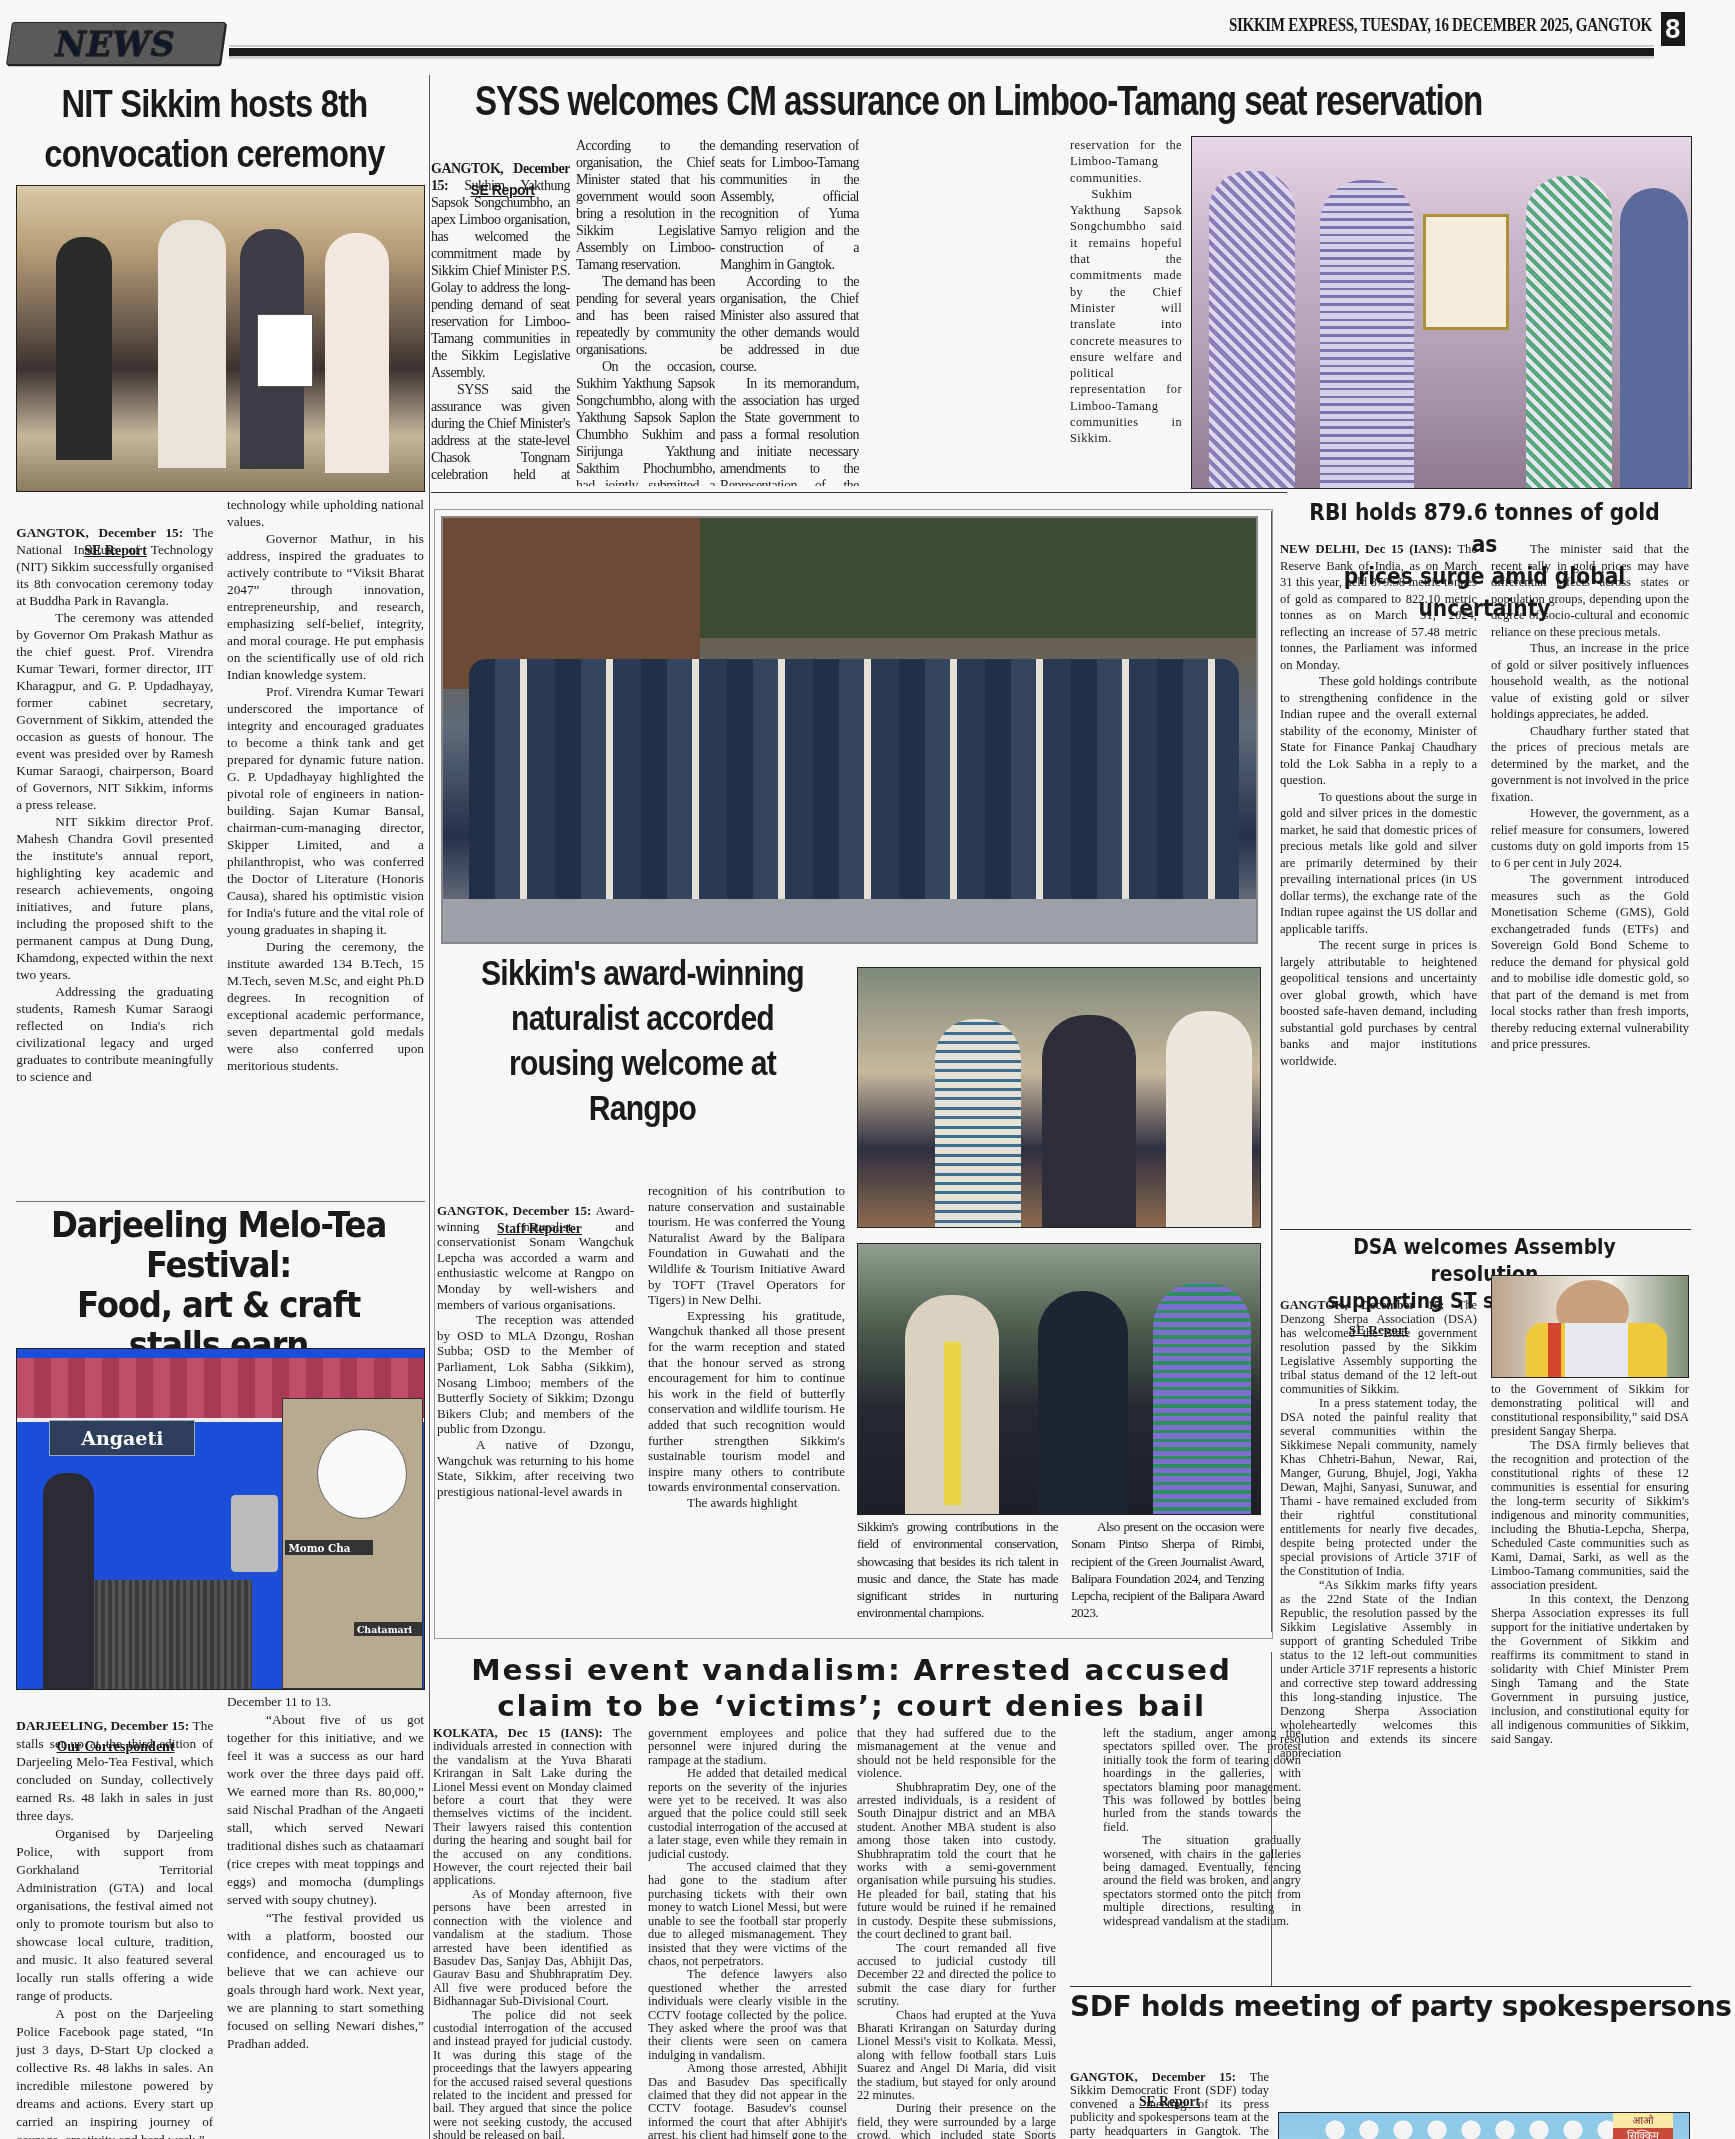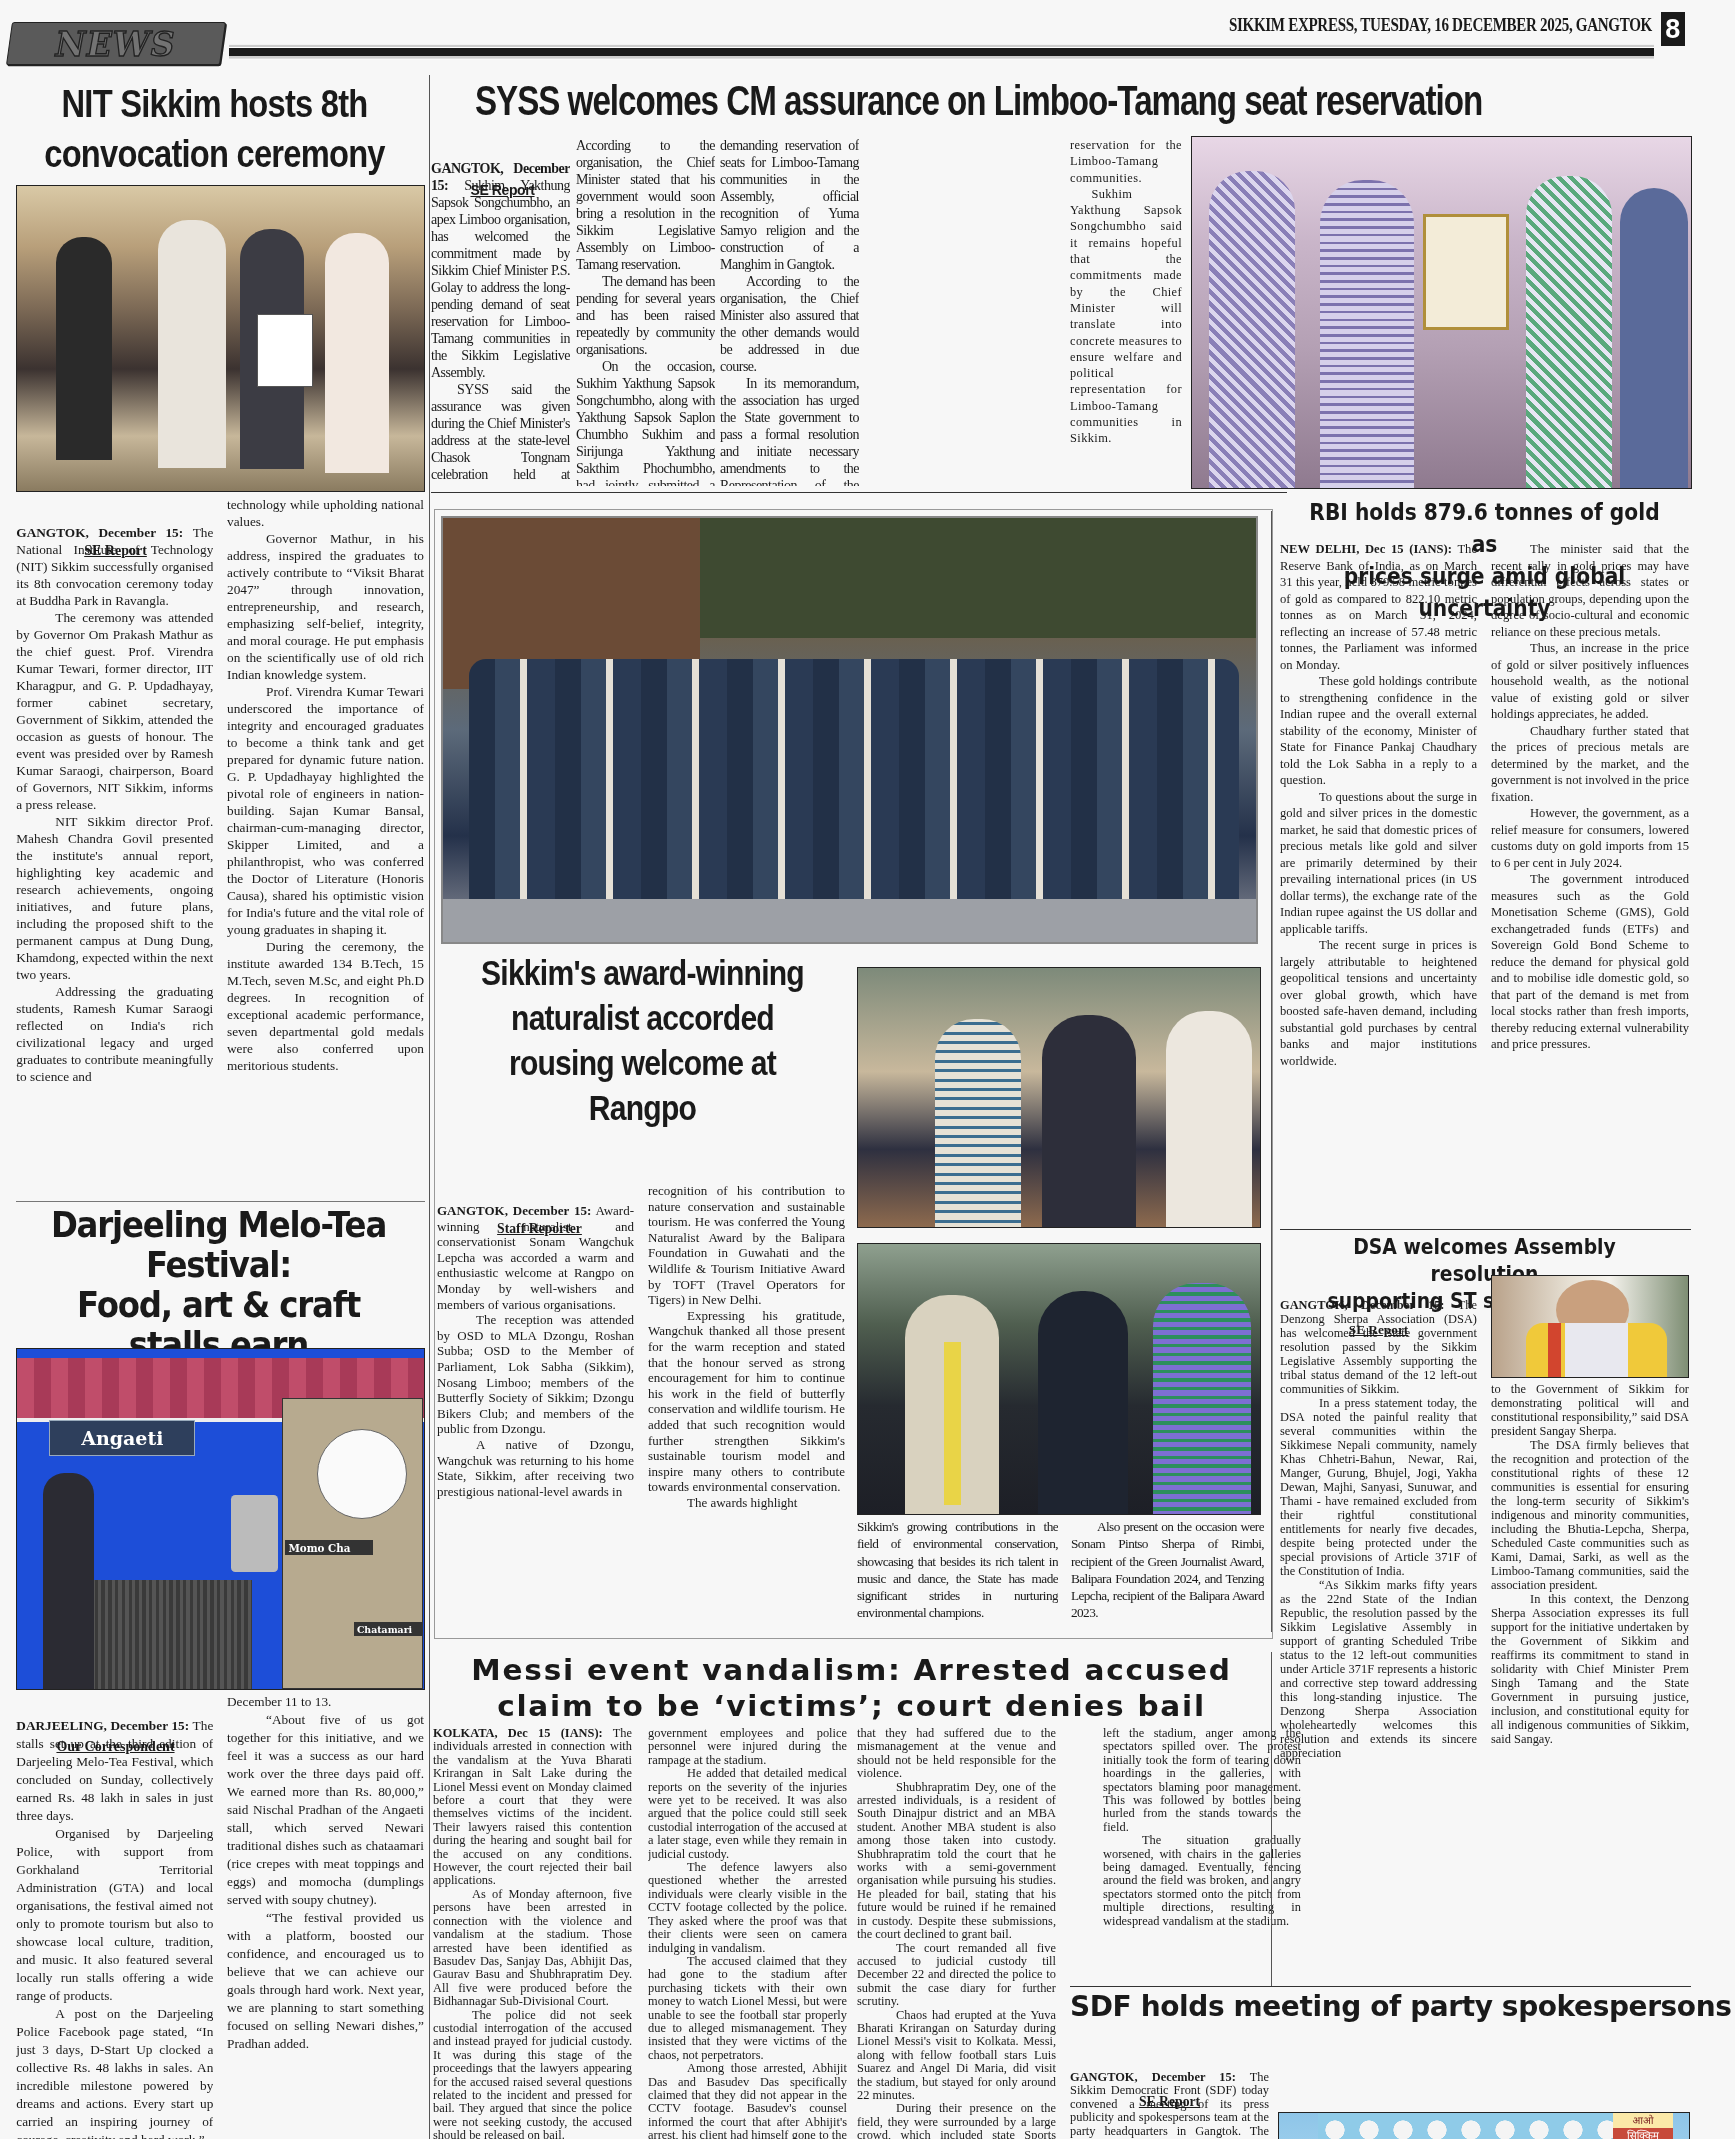--- a/index.html
+++ b/index.html
@@ -16,21 +16,21 @@
   .byline { font-weight: bold; text-decoration: underline; text-align: center; font-size: 14px; margin-top: 44px; }
   .photo { border: 1.3px solid #222; overflow: hidden; }
   .vrule { background: #555; width: 1.3px; }
   .hrule { background: #333; height: 1.3px; }
   .col { position: absolute; overflow: hidden; }
 </style>
 </head>
 <body>
 
 <div class="abs" style="left:8.6px;top:22px;width:214px;height:43px;background:#5a5a5a;transform:skewX(-8deg);border:1.7px solid #222;border-radius:2.6px;box-shadow:1.3px 1.3px 0 #222;"></div>
-<div class="abs" style="left:34px;top:23.5px;width:163px;height:41px;text-align:center;font-family:'DejaVu Serif',serif;font-weight:bold;font-style:italic;font-size:33px;line-height:41px;color:#737373;-webkit-text-stroke:1.3px #222;letter-spacing:0.9px;">NEWS</div>
+<div class="abs" style="left:34px;top:23.5px;width:163px;height:41px;text-align:center;font-family:'DejaVu Serif',serif;font-weight:bold;font-style:italic;font-size:33px;line-height:41px;color:#0f172a;-webkit-text-stroke:1.3px #222;letter-spacing:0.9px;">NEWS</div>
 <div class="abs" style="left:229px;top:47px;width:1425px;height:9.4px;background:#1a1a1a;border-top:1.3px solid #fff;box-shadow:0 -2.1px 0 #ccc,0 2.6px 0 #ccc;"></div>
 <div class="abs" style="right:83px;top:15px;font-family:'Liberation Serif',serif;font-weight:bold;font-size:18.4px;letter-spacing:-0.4px;transform:scaleX(0.82);transform-origin:right top;white-space:nowrap;">SIKKIM EXPRESS, TUESDAY, 16 DECEMBER 2025, GANGTOK</div>
 <div class="abs" style="left:1661px;top:12px;width:23.5px;height:34px;background:#1a1a1a;color:#fff;font-family:'Liberation Sans',sans-serif;font-weight:bold;font-size:27px;line-height:34px;text-align:center;">8</div>
 
 <div class="abs" style="left:8.6px;top:79px;width:411px;text-align:center;font-family:'Liberation Sans',sans-serif;font-weight:bold;font-size:38px;line-height:50px;letter-spacing:-0.9px;">
   <div style="transform:scaleX(0.86);">NIT Sikkim hosts 8th</div>
   <div style="transform:scaleX(0.86);">convocation ceremony</div>
 </div>
 <div class="abs photo" style="left:16.3px;top:185px;width:409px;height:307px;background:linear-gradient(180deg,#d9c9a6 0%,#b89f7a 20%,#7d6a56 40%,#3b3230 60%,#c7b79a 82%,#8a7b60 100%);">
   <div class="abs" style="left:39px;top:51px;width:56px;height:223px;background:#2a2a2a;border-radius:26px 26px 0 0;"></div>
@@ -204,22 +204,22 @@
 </div>
 <div class="col body-text" style="left:433px;top:1727px;width:199px;height:815px;font-size:12.4px;line-height:13.4px;">
   <p class="first"><span class="dateline">KOLKATA, Dec 15 (IANS):</span> <span>The individuals arrested in connection with the vandalism at the Yuva Bharati Krirangan in Salt Lake during the Lionel Messi event on Monday claimed before a court that they were themselves victims of the incident. Their lawyers raised this contention during the hearing and sought bail for the accused on any conditions. However, the court rejected their bail applications.</span></p>
   <p>As of Monday afternoon, five persons have been arrested in connection with the violence and vandalism at the stadium. Those arrested have been identified as Basudev Das, Sanjay Das, Abhijit Das, Gaurav Basu and Shubhrapratim Dey. All five were produced before the Bidhannagar Sub-Divisional Court.</p>
   <p>The police did not seek custodial interrogation of the accused and instead prayed for judicial custody. It was during this stage of the proceedings that the lawyers appearing for the accused raised several questions related to the incident and pressed for bail. They argued that since the police were not seeking custody, the accused should be released on bail.</p>
 
 </div>
 <div class="col body-text" style="left:648px;top:1727px;width:199px;height:815px;font-size:12.4px;line-height:13.4px;">
   <p class="first">government employees and police personnel were injured during the rampage at the stadium.</p>
   <p>He added that detailed medical reports on the severity of the injuries were yet to be received. It was also argued that the police could still seek custodial interrogation of the accused at a later stage, even while they remain in judicial custody.</p>
+  <p>The accused claimed that they had gone to the stadium after purchasing tickets with their own money to watch Lionel Messi, but were unable to see the football star properly due to alleged mismanagement. They insisted that they were victims of the chaos, not perpetrators.</p>
   <p>The defence lawyers also questioned whether the arrested individuals were clearly visible in the CCTV footage collected by the police. They asked where the proof was that their clients were seen on camera indulging in vandalism.</p>
-  <p>The accused claimed that they had gone to the stadium after purchasing tickets with their own money to watch Lionel Messi, but were unable to see the football star properly due to alleged mismanagement. They insisted that they were victims of the chaos, not perpetrators.</p>
   <p>Among those arrested, Abhijit Das and Basudev Das specifically claimed that they did not appear in the CCTV footage. Basudev's counsel informed the court that after Abhijit's arrest, his client had himself gone to the police station, where he was subsequently arrested. During the hearing, the accused repeatedly asserted</p>
 </div>
 <div class="col body-text" style="left:857px;top:1727px;width:199px;height:815px;font-size:12.4px;line-height:13.4px;">
   <p class="first">that they had suffered due to the mismanagement at the venue and should not be held responsible for the violence.</p>
   <p>Shubhrapratim Dey, one of the arrested individuals, is a resident of South Dinajpur district and an MBA student. Another MBA student is also among those taken into custody. Shubhrapratim told the court that he works with a semi-government organisation while pursuing his studies. He pleaded for bail, stating that his future would be ruined if he remained in custody. Despite these submissions, the court declined to grant bail.</p>
   <p>The court remanded all five accused to judicial custody till December 22 and directed the police to submit the case diary for further scrutiny.</p>
   <p>Chaos had erupted at the Yuva Bharati Krirangan on Saturday during Lionel Messi's visit to Kolkata. Messi, along with fellow football stars Luis Suarez and Angel Di Maria, did visit the stadium, but stayed for only around 22 minutes.</p>
   <p>During their presence on the field, they were surrounded by a large crowd, which included state Sports Minister Aroop Biswas.</p>
 
 </div>

